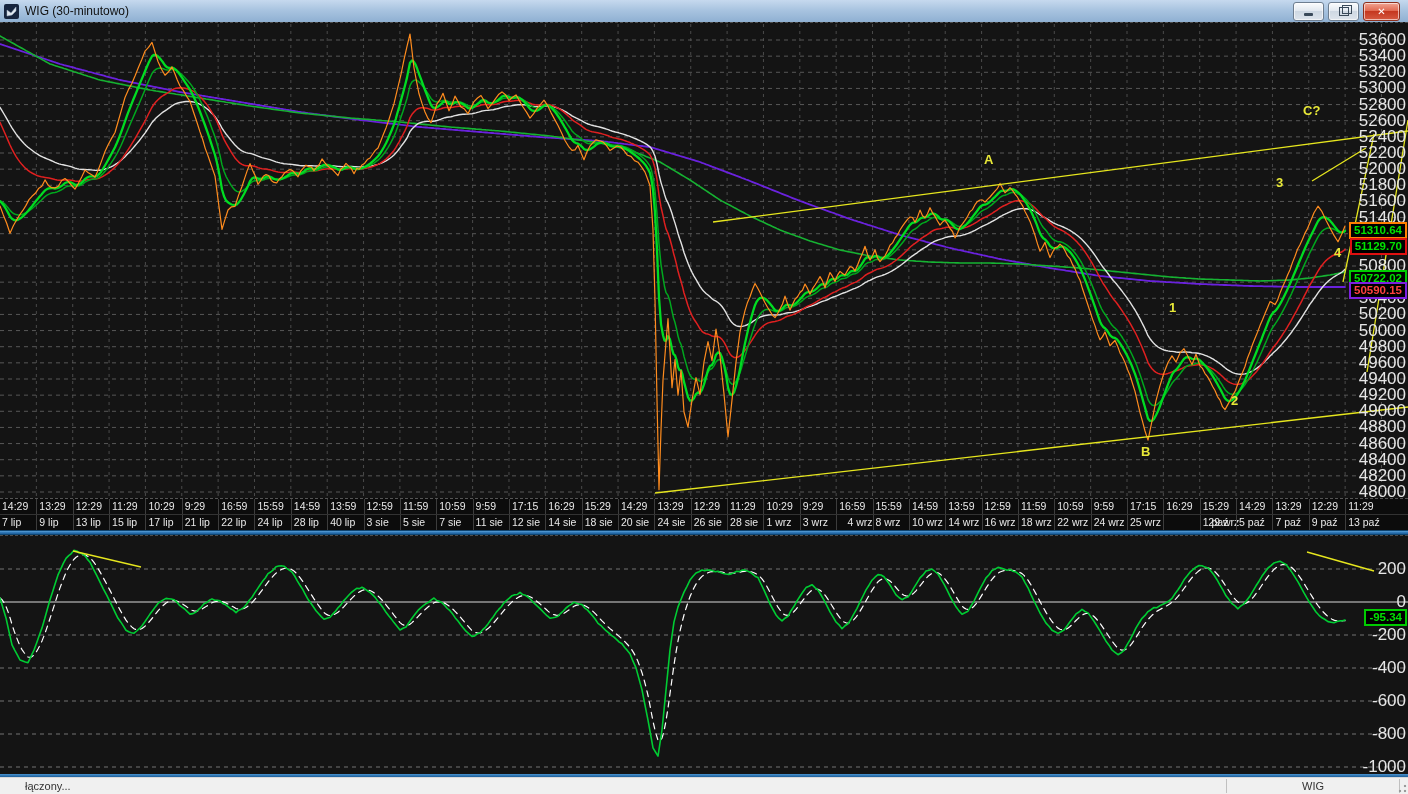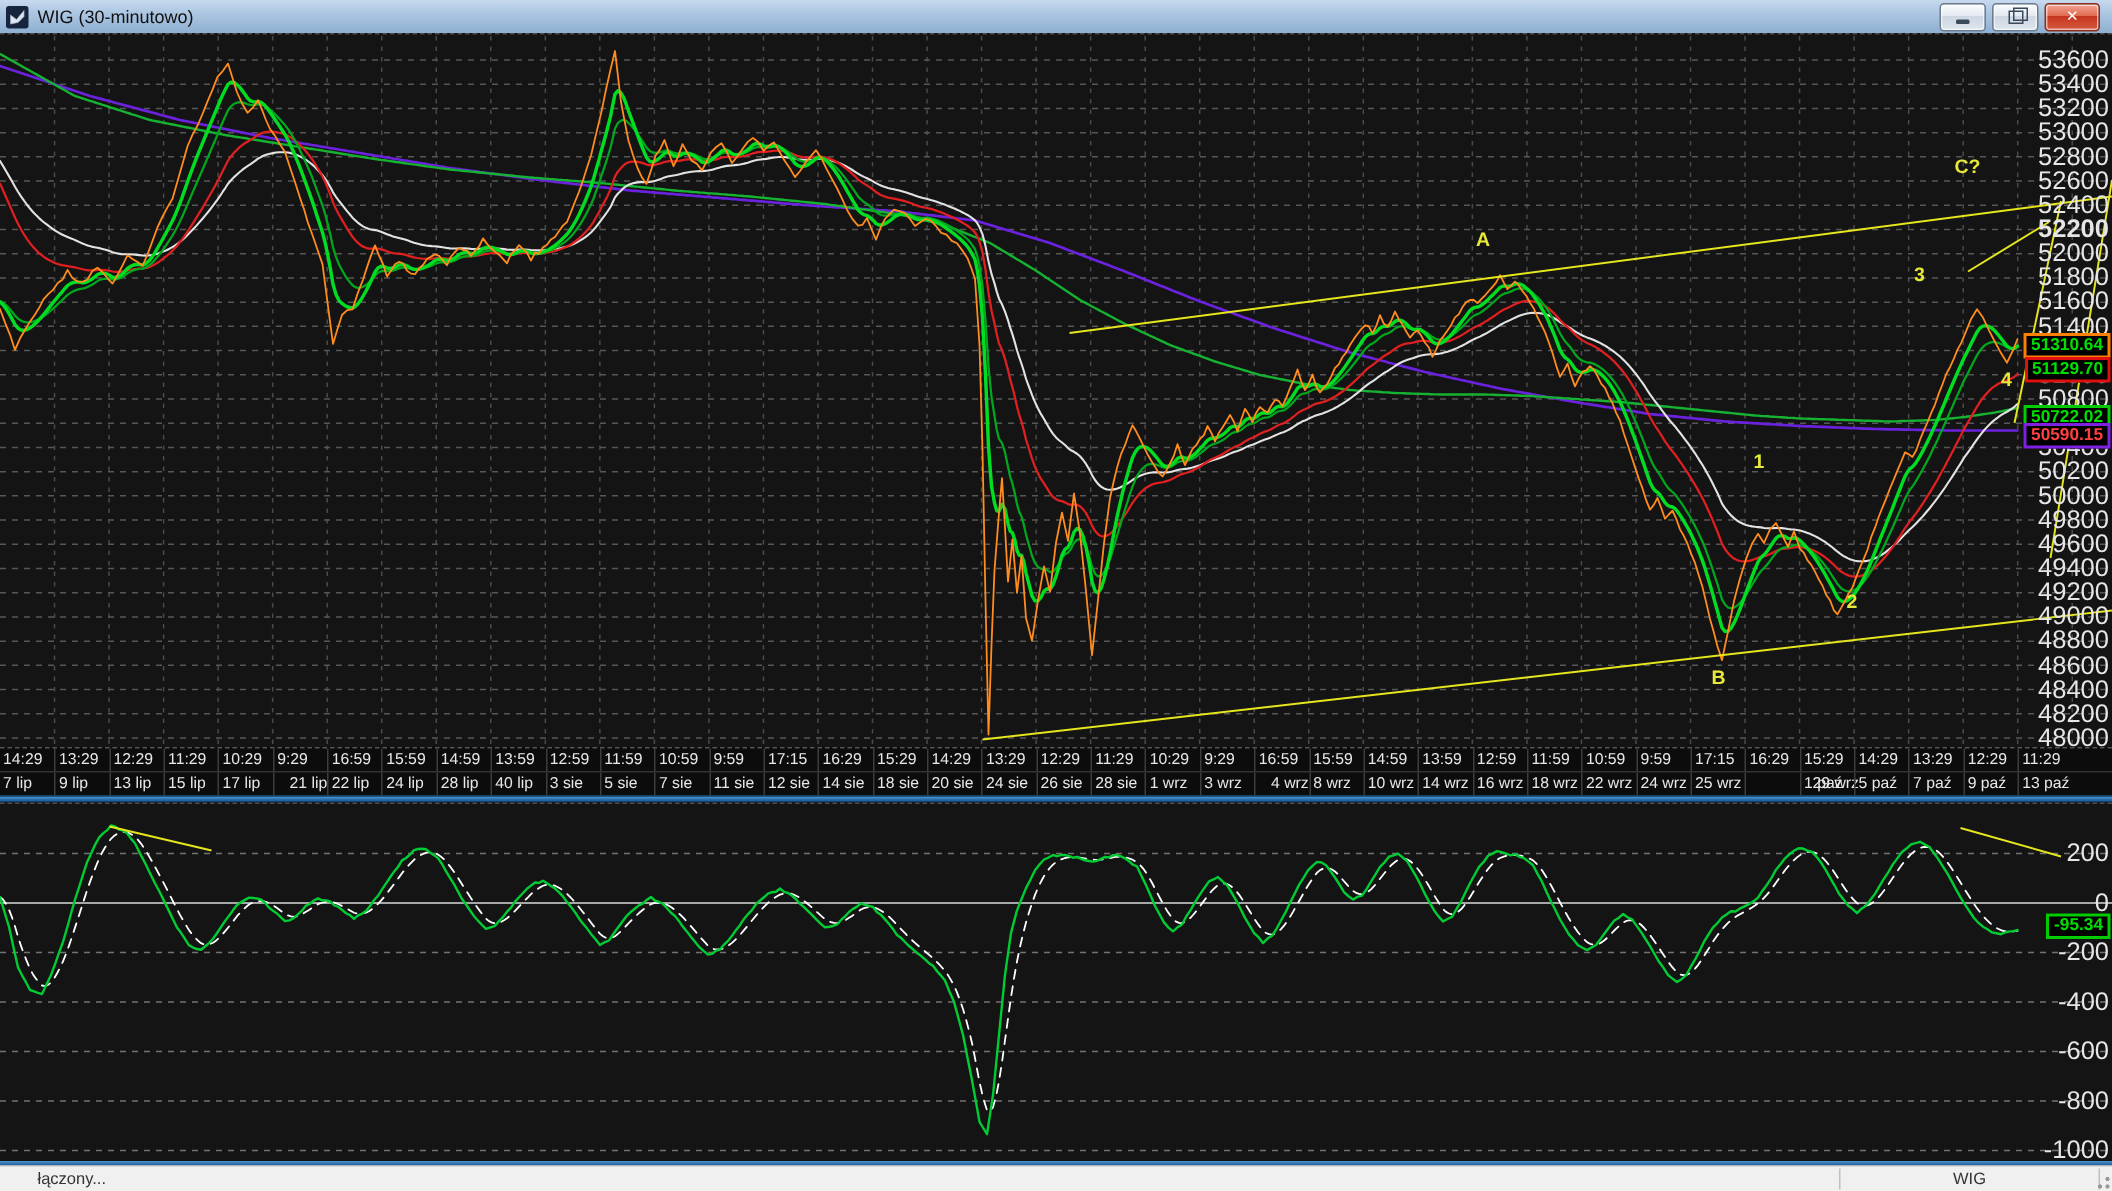--- a/index.html
+++ b/index.html
@@ -125,21 +125,21 @@
       <div class="xcell" style="left: 1272.42px; width: 36.355px;">13:29</div>
       <div class="xcell" style="left: 1308.78px; width: 36.355px;">12:29</div>
       <div class="xcell" style="left: 1345.13px; width: 36.355px;">11:29</div>
     </div>
   <div id="date-row">
       <div class="xcell first" style="left: 0px; width: 36.355px;">7 lip</div>
       <div class="xcell" style="left: 36.355px; width: 36.355px;">9 lip</div>
       <div class="xcell" style="left: 72.71px; width: 36.355px;">13 lip</div>
       <div class="xcell" style="left: 109.065px; width: 36.355px;">15 lip</div>
       <div class="xcell" style="left: 145.42px; width: 36.355px;">17 lip</div>
-      <div class="xcell" style="left: 181.775px; width: 36.355px; text-align: right;">21 lip</div>
+      <div class="xcell" style="left: 181.775px; width: 36.355px;">21 lip</div>
       <div class="xcell" style="left: 218.13px; width: 36.355px;">22 lip</div>
       <div class="xcell" style="left: 254.485px; width: 36.355px;">24 lip</div>
       <div class="xcell" style="left: 290.84px; width: 36.355px;">28 lip</div>
       <div class="xcell" style="left: 327.195px; width: 36.355px;">40 lip</div>
       <div class="xcell" style="left: 363.55px; width: 36.355px;">3 sie</div>
       <div class="xcell" style="left: 399.905px; width: 36.355px;">5 sie</div>
       <div class="xcell" style="left: 436.26px; width: 36.355px;">7 sie</div>
       <div class="xcell" style="left: 472.615px; width: 36.355px;">11 sie</div>
       <div class="xcell" style="left: 508.97px; width: 36.355px;">12 sie</div>
       <div class="xcell" style="left: 545.325px; width: 36.355px;">14 sie</div>
@@ -274,21 +274,21 @@
     </svg>
 
   <div id="labels-layer">
       <div class="ytick" style="top: 33px;">53600</div>
       <div class="ytick" style="top: 49.1429px;">53400</div>
       <div class="ytick" style="top: 65.2857px;">53200</div>
       <div class="ytick" style="top: 81.4286px;">53000</div>
       <div class="ytick" style="top: 97.5714px;">52800</div>
       <div class="ytick" style="top: 113.714px;">52600</div>
       <div class="ytick" style="top: 129.857px;">52400</div>
-      <div class="ytick" style="top: 146px; font-weight: bold;">52200</div>
+      <div class="ytick" style="top: 146px;">52200</div>
       <div class="ytick" style="top: 162.143px;">52000</div>
       <div class="ytick" style="top: 178.286px;">51800</div>
       <div class="ytick" style="top: 194.429px;">51600</div>
       <div class="ytick" style="top: 210.571px;">51400</div>
       <div class="ytick" style="top: 226.714px;">51200</div>
       <div class="ytick" style="top: 242.857px;">51000</div>
       <div class="ytick" style="top: 259px;">50800</div>
       <div class="ytick" style="top: 275.143px;">50600</div>
       <div class="ytick" style="top: 291.286px;">50400</div>
       <div class="ytick" style="top: 307.429px;">50200</div>

